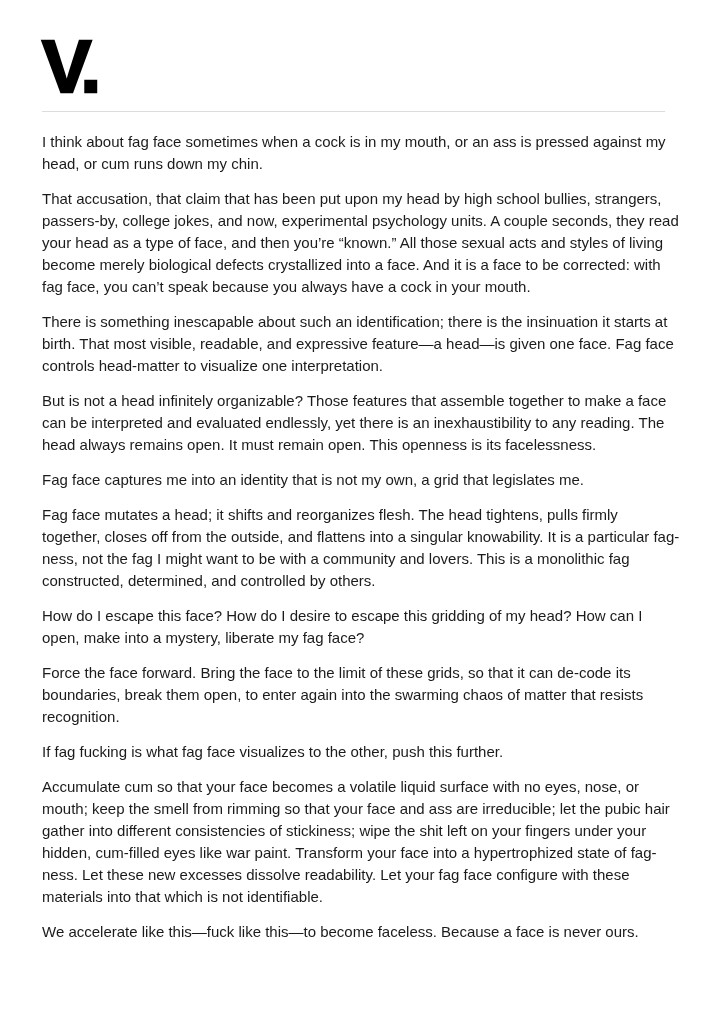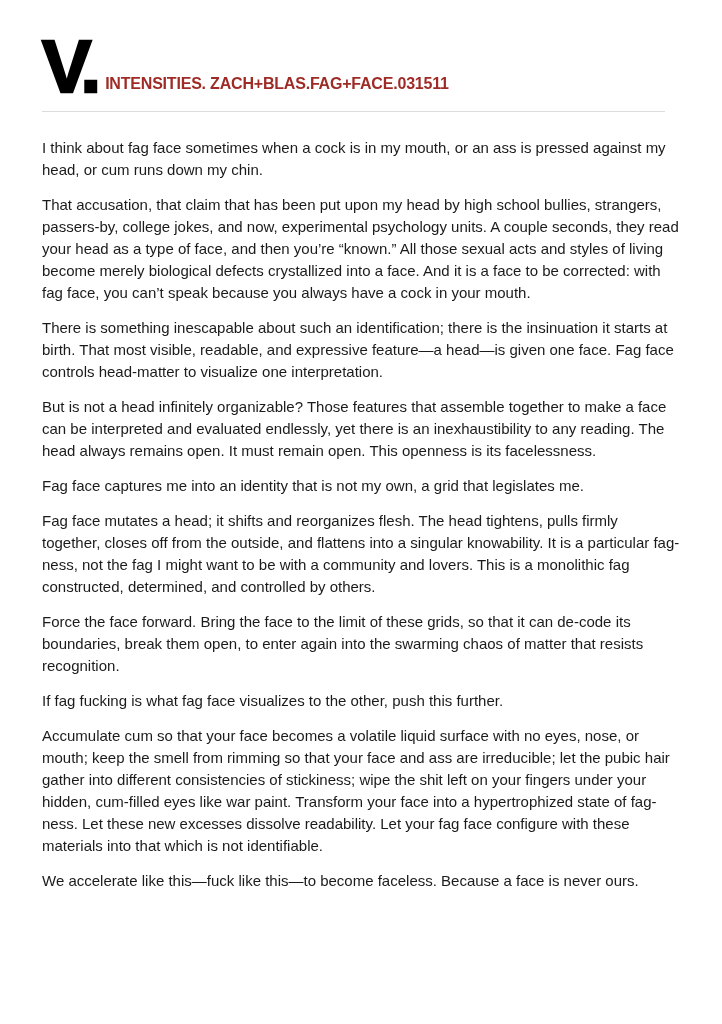--- a/index.html
+++ b/index.html
@@ -39,48 +39,48 @@
     padding-bottom: 1px;
     white-space: nowrap;
   }
   .divider {
     width: 623px;
     height: 0;
     border-top: 1px solid #dcdcdc;
     margin-top: 17px;
   }
   .article {
-    margin-top: 25px;
+    margin-top: 19px;
     width: 638px;
     font-size: 15px;
     line-height: 22px;
     color: #1b1b1b;
   }
   .article p {
     margin: 0 0 13px 0;
   }
 </style>
 </head>
 <body>
 
 <div class="page">
 
   <div class="header">
     <span class="logo">V.</span>
-    <span class="title">INTENSITIES. ZACH+BLAS.FAG+FACE.031511</span>
   </div>
 
   <div class="divider"></div>
 
   <div class="article">
     <p>I think about fag face sometimes when a cock is in my mouth, or an ass is pressed against my head, or cum runs down my chin.</p>
     <p>That accusation, that claim that has been put upon my head by high school bullies, strangers, passers-by, college jokes, and now, experimental psychology units. A couple seconds, they read your head as a type of face, and then you’re “known.” All those sexual acts and styles of living become merely biological defects crystallized into a face. And it is a face to be corrected: with fag face, you can’t speak because you always have a cock in your mouth.</p>
     <p>There is something inescapable about such an identification; there is the insinuation it starts at birth. That most visible, readable, and expressive feature—a head—is given one face. Fag face controls head-matter to visualize one interpretation.</p>
     <p>But is not a head infinitely organizable? Those features that assemble together to make a face can be interpreted and evaluated endlessly, yet there is an inexhaustibility to any reading. The head always remains open. It must remain open. This openness is its facelessness.</p>
     <p>Fag face captures me into an identity that is not my own, a grid that legislates me.</p>
     <p>Fag face mutates a head; it shifts and reorganizes flesh. The head tightens, pulls firmly together, closes off from the outside, and flattens into a singular knowability. It is a particular fag-ness, not the fag I might want to be with a community and lovers. This is a monolithic fag constructed, determined, and controlled by others.</p>
+    <p>How do I escape this face? How do I desire to escape this gridding of my head? How can I open, make into a mystery, liberate my fag face?</p>
     <p>Force the face forward. Bring the face to the limit of these grids, so that it can de-code its boundaries, break them open, to enter again into the swarming chaos of matter that resists recognition.</p>
     <p>If fag fucking is what fag face visualizes to the other, push this further.</p>
     <p>Accumulate cum so that your face becomes a volatile liquid surface with no eyes, nose, or mouth; keep the smell from rimming so that your face and ass are irreducible; let the pubic hair gather into different consistencies of stickiness; wipe the shit left on your fingers under your hidden, cum-filled eyes like war paint. Transform your face into a hypertrophized state of fag-ness. Let these new excesses dissolve readability. Let your fag face configure with these materials into that which is not identifiable.</p>
     <p>We accelerate like this—fuck like this—to become faceless. Because a face is never ours.</p>
   </div>
 
 </div>
 
 </body></html>

